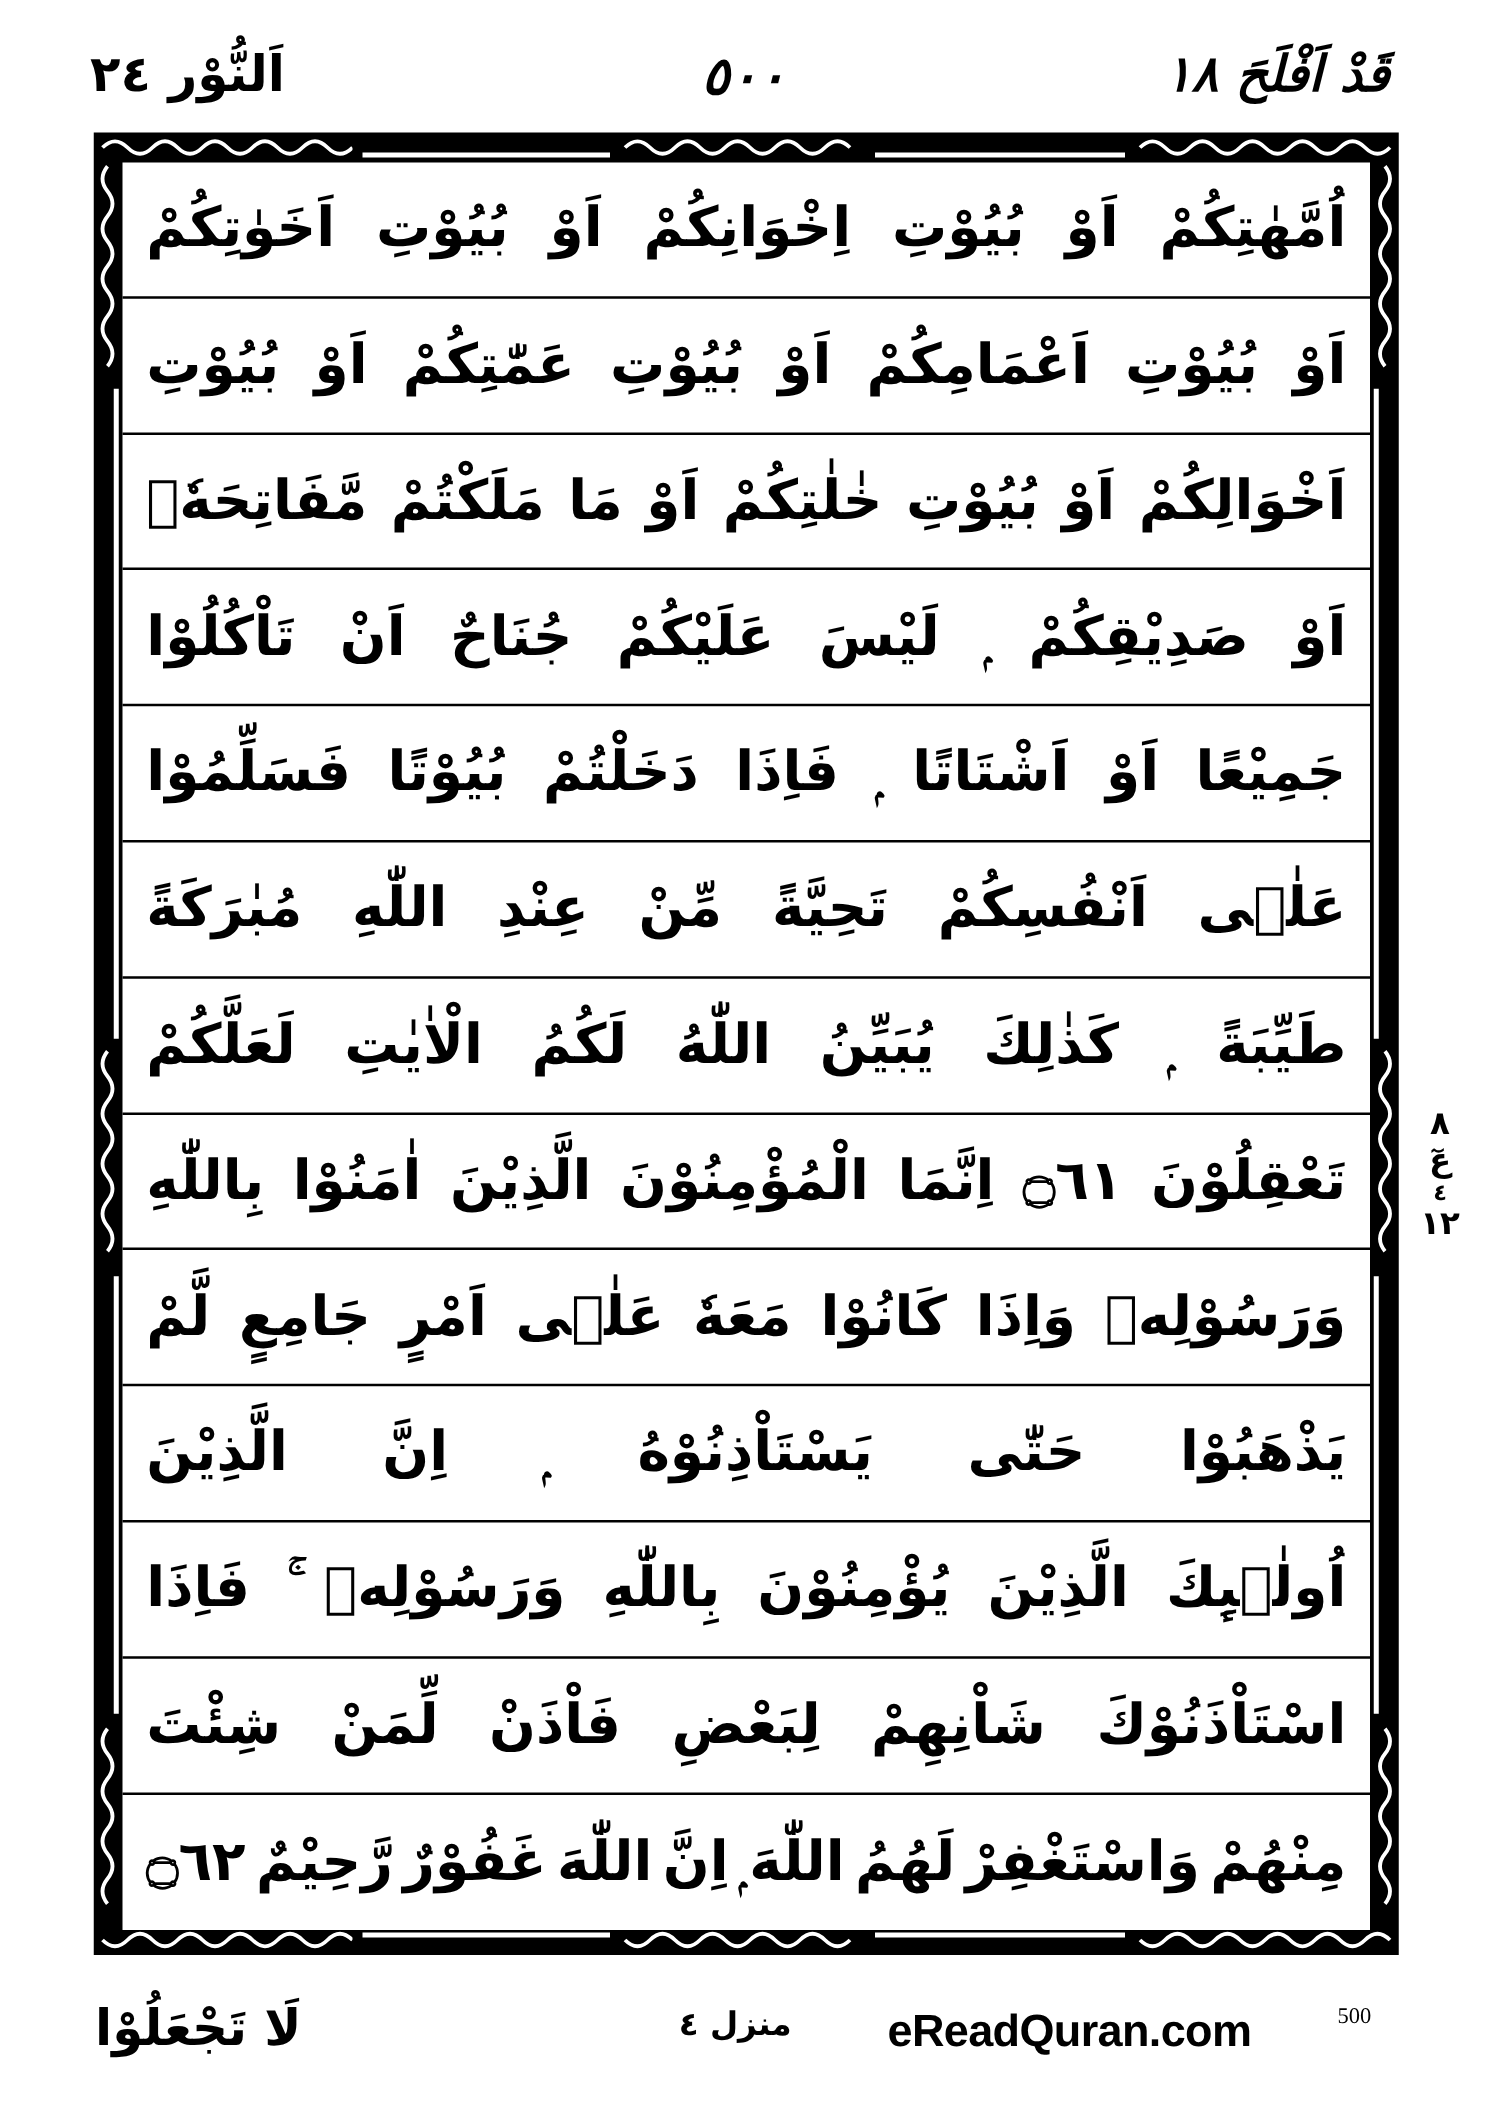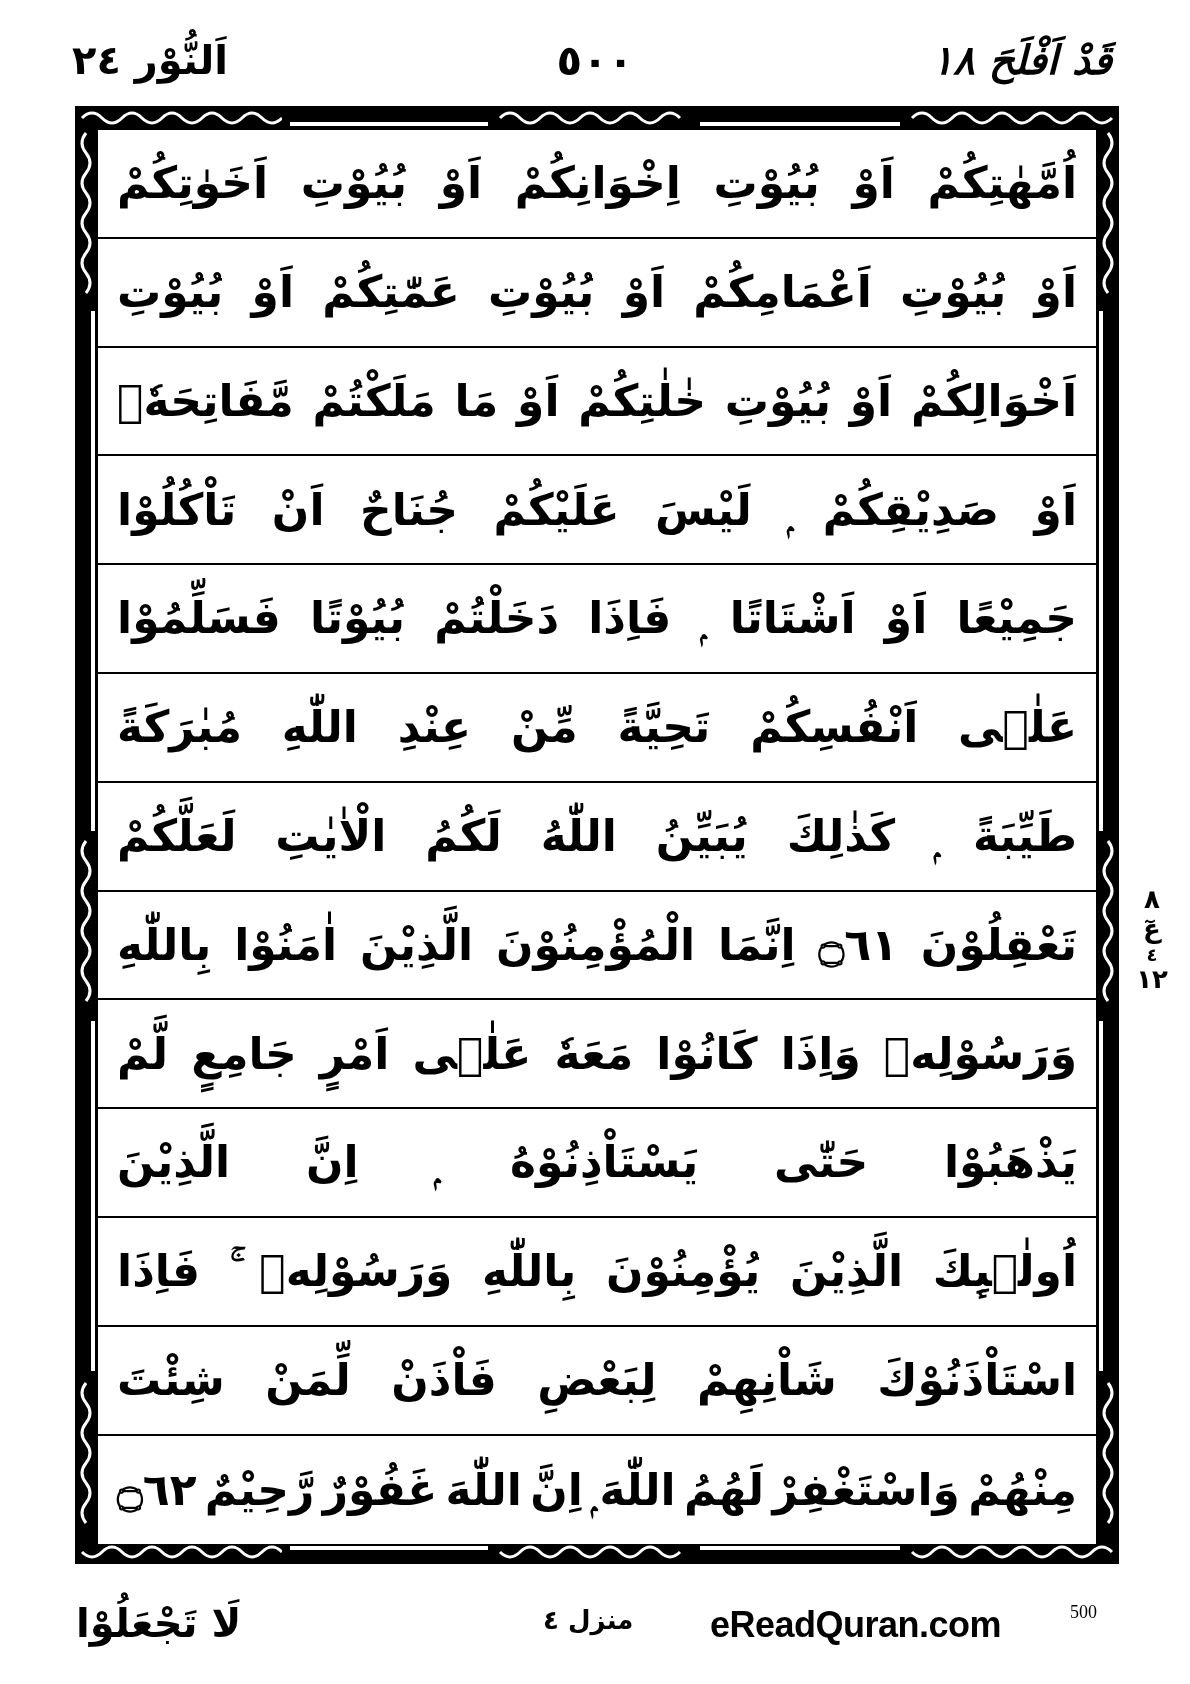--- a/index.html
+++ b/index.html
@@ -1,20 +1,20 @@
 <!DOCTYPE html>
 <html><head>
 <meta charset="utf-8">
 <style>
   html, body { margin:0; padding:0; background:#ffffff; }
   body { width:1190px; height:1684px; position:relative; overflow:hidden; font-family:"DejaVu Sans", sans-serif; color:#000; }
 
   .hdr { position:absolute; top:40px; font-size:40px; font-weight:bold; direction:rtl; line-height:1; white-space:nowrap; }
   .hdr-right { right:78px;font-style:italic; }
-  .hdr-center { left:0; right:0; text-align:center; font-size:42px; }
+  .hdr-center { left:0; right:0; text-align:center; font-size:42px;font-style:italic; }
   .hdr-left { left:72px; }
 
   
   .frame { position:absolute; left:75px; top:106px; width:1044px; height:1458px; background:#000; }
   .frame .inner-white-line { position:absolute; background:#fff; }
   .frame .orn { position:absolute; background:#000; }
   .frame .orn svg { width:100%; height:100%; display:block; }
   .content { position:absolute; left:98px; top:130px; width:998px; height:1414px; background:#fff; }
 
   .row { position:absolute; left:0; width:998px; height:108.8px; border-bottom:2px solid #000; box-sizing:border-box;

